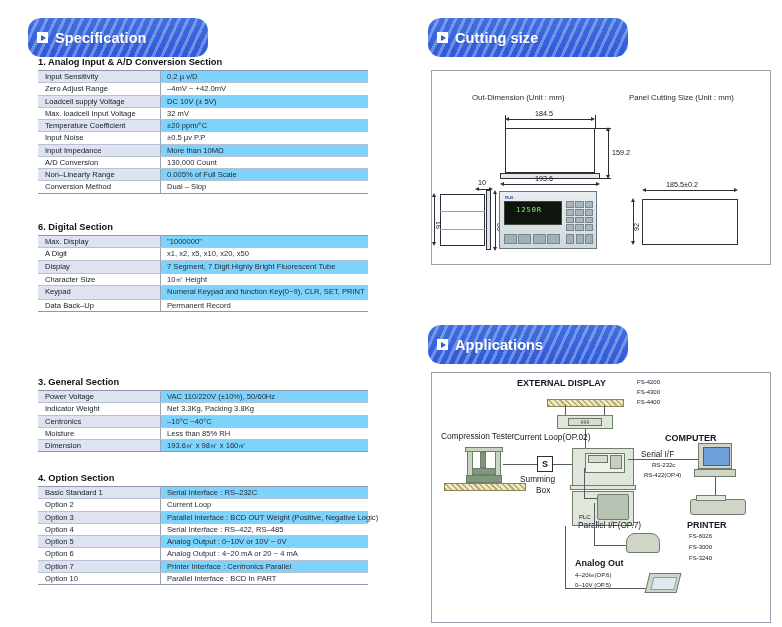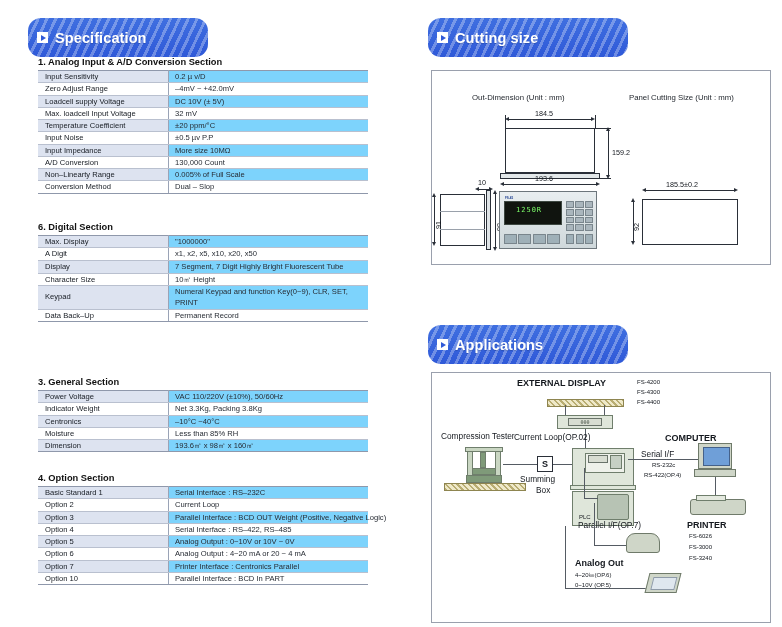--- a/index.html
+++ b/index.html
@@ -52,21 +52,21 @@
     white-space:nowrap;
   }
   table.spec{
     position:absolute;
     border-collapse:collapse;
     table-layout:fixed;
     font-size:7.6px;
     color:#20252e;
   }
   table.spec td{
-    padding:1px 8px 1px 7px;
+    padding:1px 0 1px 7px;
     border-top:1px solid #b9c0cf;
     border-bottom:1px solid #b9c0cf;
     vertical-align:middle;
     line-height:1.22;
     white-space:nowrap;
     overflow:visible;
   }
   table.spec td.k{
     width:115px;
     border-right:1px solid #9aa3b6;
@@ -193,21 +193,21 @@
       <tr class="alt">
         <td class="k">Temperature Coefficient</td>
         <td class="v">±20 ppm/°C</td>
         </tr>
       <tr>
         <td class="k">Input Noise</td>
         <td class="v">±0.5 µv P.P</td>
         </tr>
       <tr class="alt">
         <td class="k">Input Impedance</td>
-        <td class="v">More size 10MΩ</td>
+        <td class="v">More than 10MΩ</td>
         </tr>
       <tr>
         <td class="k">A/D Conversion</td>
         <td class="v">130,000 Count</td>
         </tr>
       <tr class="alt">
         <td class="k">Non–Linearty Range</td>
         <td class="v">0.005% of Full Scale</td>
         </tr>
       <tr class="bot-edge">

